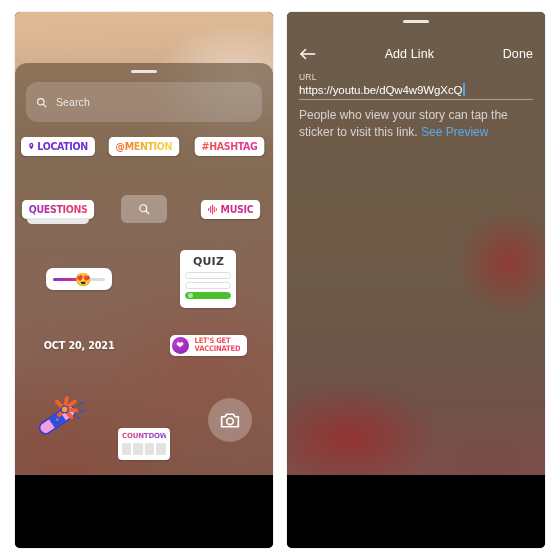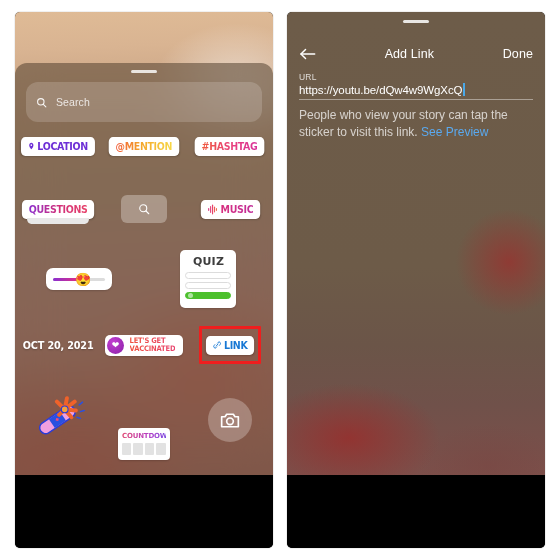--- a/index.html
+++ b/index.html
@@ -563,31 +563,20 @@
             <div class="date-sticker">OCT 20, 2021</div>
           </div>
           <div class="cell">
             <div class="vacc-sticker">
               <div class="vacc-badge">❤</div>
               <div class="vacc-lines">
                 <span>LET'S GET</span>
                 <span>VACCINATED</span>
               </div>
             </div>
-          </div>
-          <div class="cell link-cell">
-            <div class="pill">
-              <svg width="10" height="10" viewBox="0 0 24 24" fill="none" stroke="#1878d4" stroke-width="2.4" stroke-linecap="round">
-                <path d="M9.5 14.5l5-5"></path>
-                <path d="M13 7.5l1.8-1.8a3.8 3.8 0 015.4 5.4L18.4 12.9"></path>
-                <path d="M11 16.5l-1.8 1.8a3.8 3.8 0 01-5.4-5.4L5.6 11.1"></path>
-              </svg>
-              <span class="txt-link">LINK</span>
-            </div>
-            <div class="link-highlight"></div>
           </div>
         </div>
 
         <div class="row row-5">
           <div class="cell">
             <svg class="flower-sticker" viewBox="0 0 100 86">
               <g transform="rotate(-34 52 40)">
                 <rect x="12" y="30" width="72" height="21" rx="10" fill="#f09fe0" stroke="#2a3cd8" stroke-width="2.6"></rect>
                 <rect x="36" y="31" width="24" height="19" fill="#2a50e0"></rect>
                 <path d="M48 36.5l-3.4 3.4 3.4 3.4 3.4-3.4z" fill="#f04a7a"></path>

